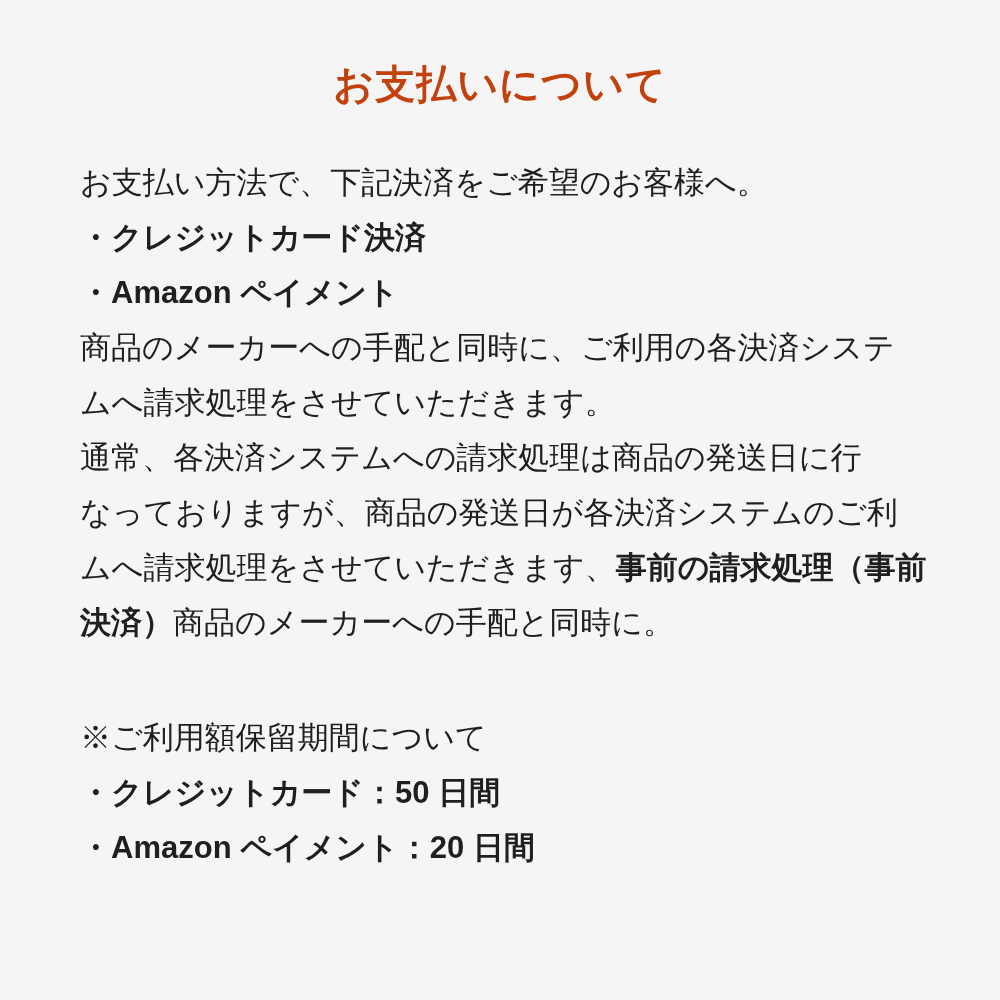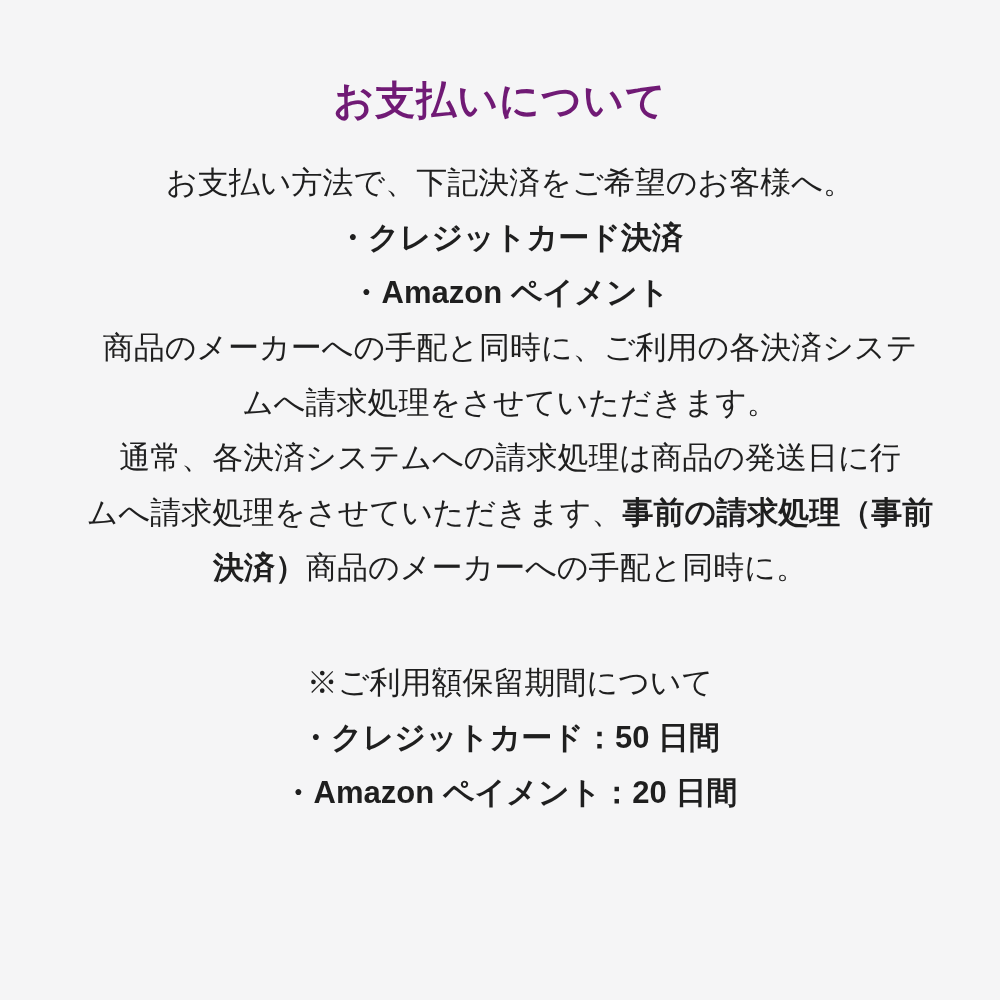--- a/index.html
+++ b/index.html
@@ -13,43 +13,42 @@
     font-family: "Liberation Sans", sans-serif;
     overflow: hidden;
   }
   .page {
     position: relative;
     width: 1000px;
     height: 1000px;
   }
   .title {
     position: absolute;
-    top: 70px;
+    top: 54px;
     left: 0;
     width: 100%;
     margin: 0;
     text-align: center;
     font-size: 40px;
     line-height: 60px;
     font-weight: 700;
-    color: #701a75;
+    color: #c2410c;
     letter-spacing: 1px;
   }
   .content {
     position: absolute;
     left: 80px;
     top: 155px;
     width: 860px;
   }
   .line {
     font-size: 31px;
     line-height: 55px;
     color: #1f1f1f;
     white-space: nowrap;
-    text-align: center;
   }
   .bold {
     font-weight: 700;
   }
   .spacer {
     height: 60px;
   }
 </style>
 </head>
 <body>
@@ -65,20 +64,21 @@
     <div class="line"><span class="bold">・クレジットカード決済</span></div>
 
     <div class="line"><span class="bold">・Amazon ペイメント</span></div>
 
     <div class="line"><span>商品のメーカーへの手配と同時に、ご利用の各決済システ</span></div>
 
     <div class="line"><span>ムへ請求処理をさせていただきます。</span></div>
 
     <div class="line"><span>通常、各決済システムへの請求処理は商品の発送日に行</span></div>
 
+    <div class="line"><span>なっておりますが、商品の発送日が各決済システムのご利</span></div>
 
     <div class="line"><span>ムへ請求処理をさせていただきます、</span><span class="bold">事前の請求処理（事前</span></div>
 
     <div class="line"><span class="bold">決済）</span><span>商品のメーカーへの手配と同時に。</span></div>
 
     <div class="spacer"></div>
 
     <div class="line"><span>※ご利用額保留期間について</span></div>
 
     <div class="line"><span class="bold">・クレジットカード：50 日間</span></div>

